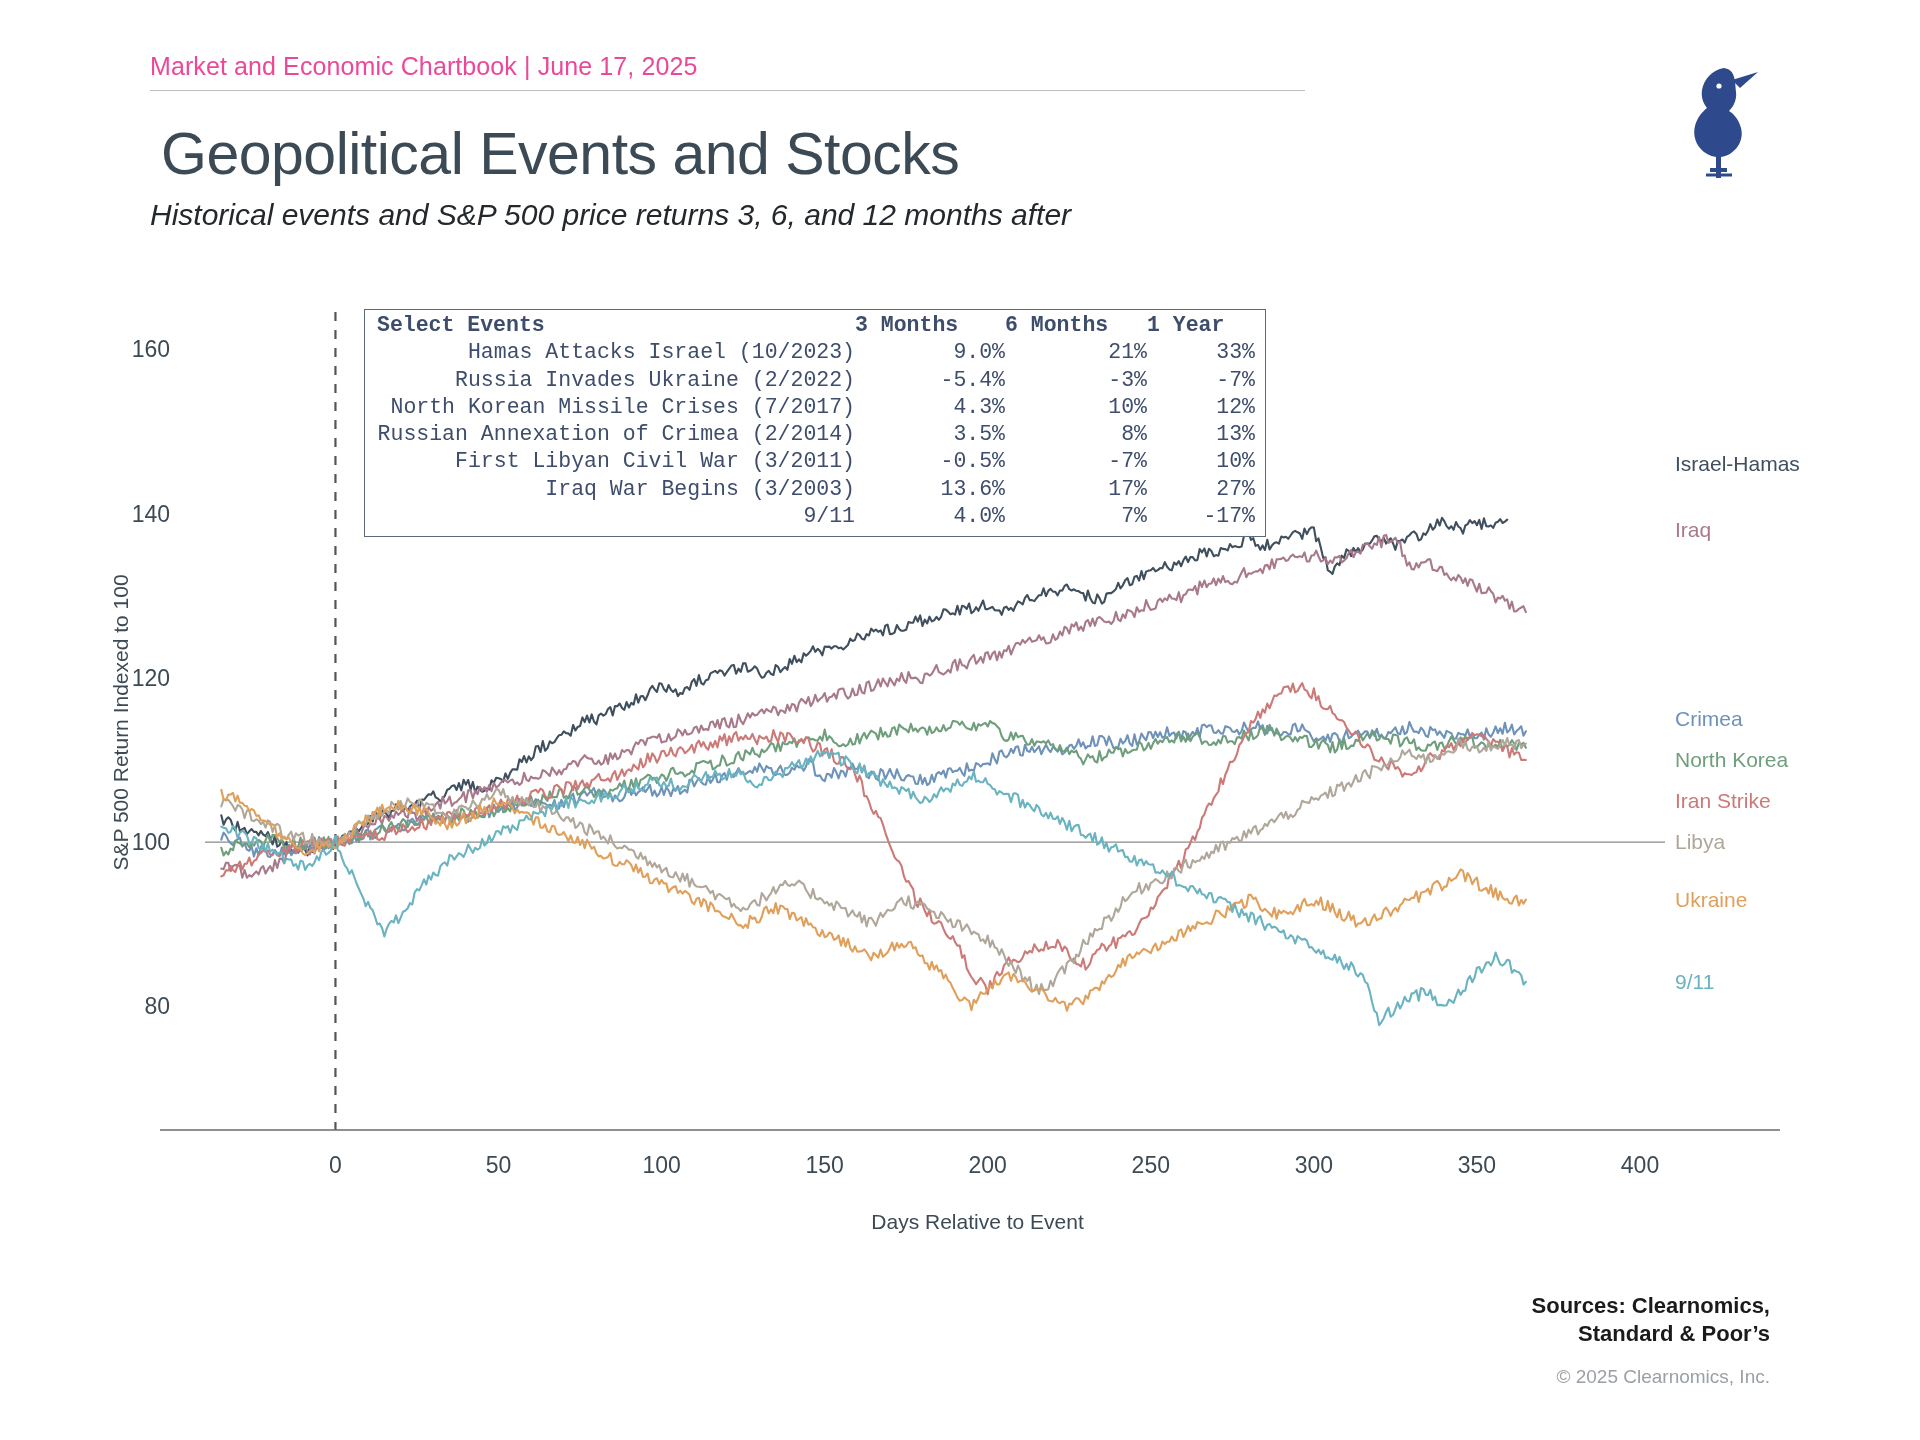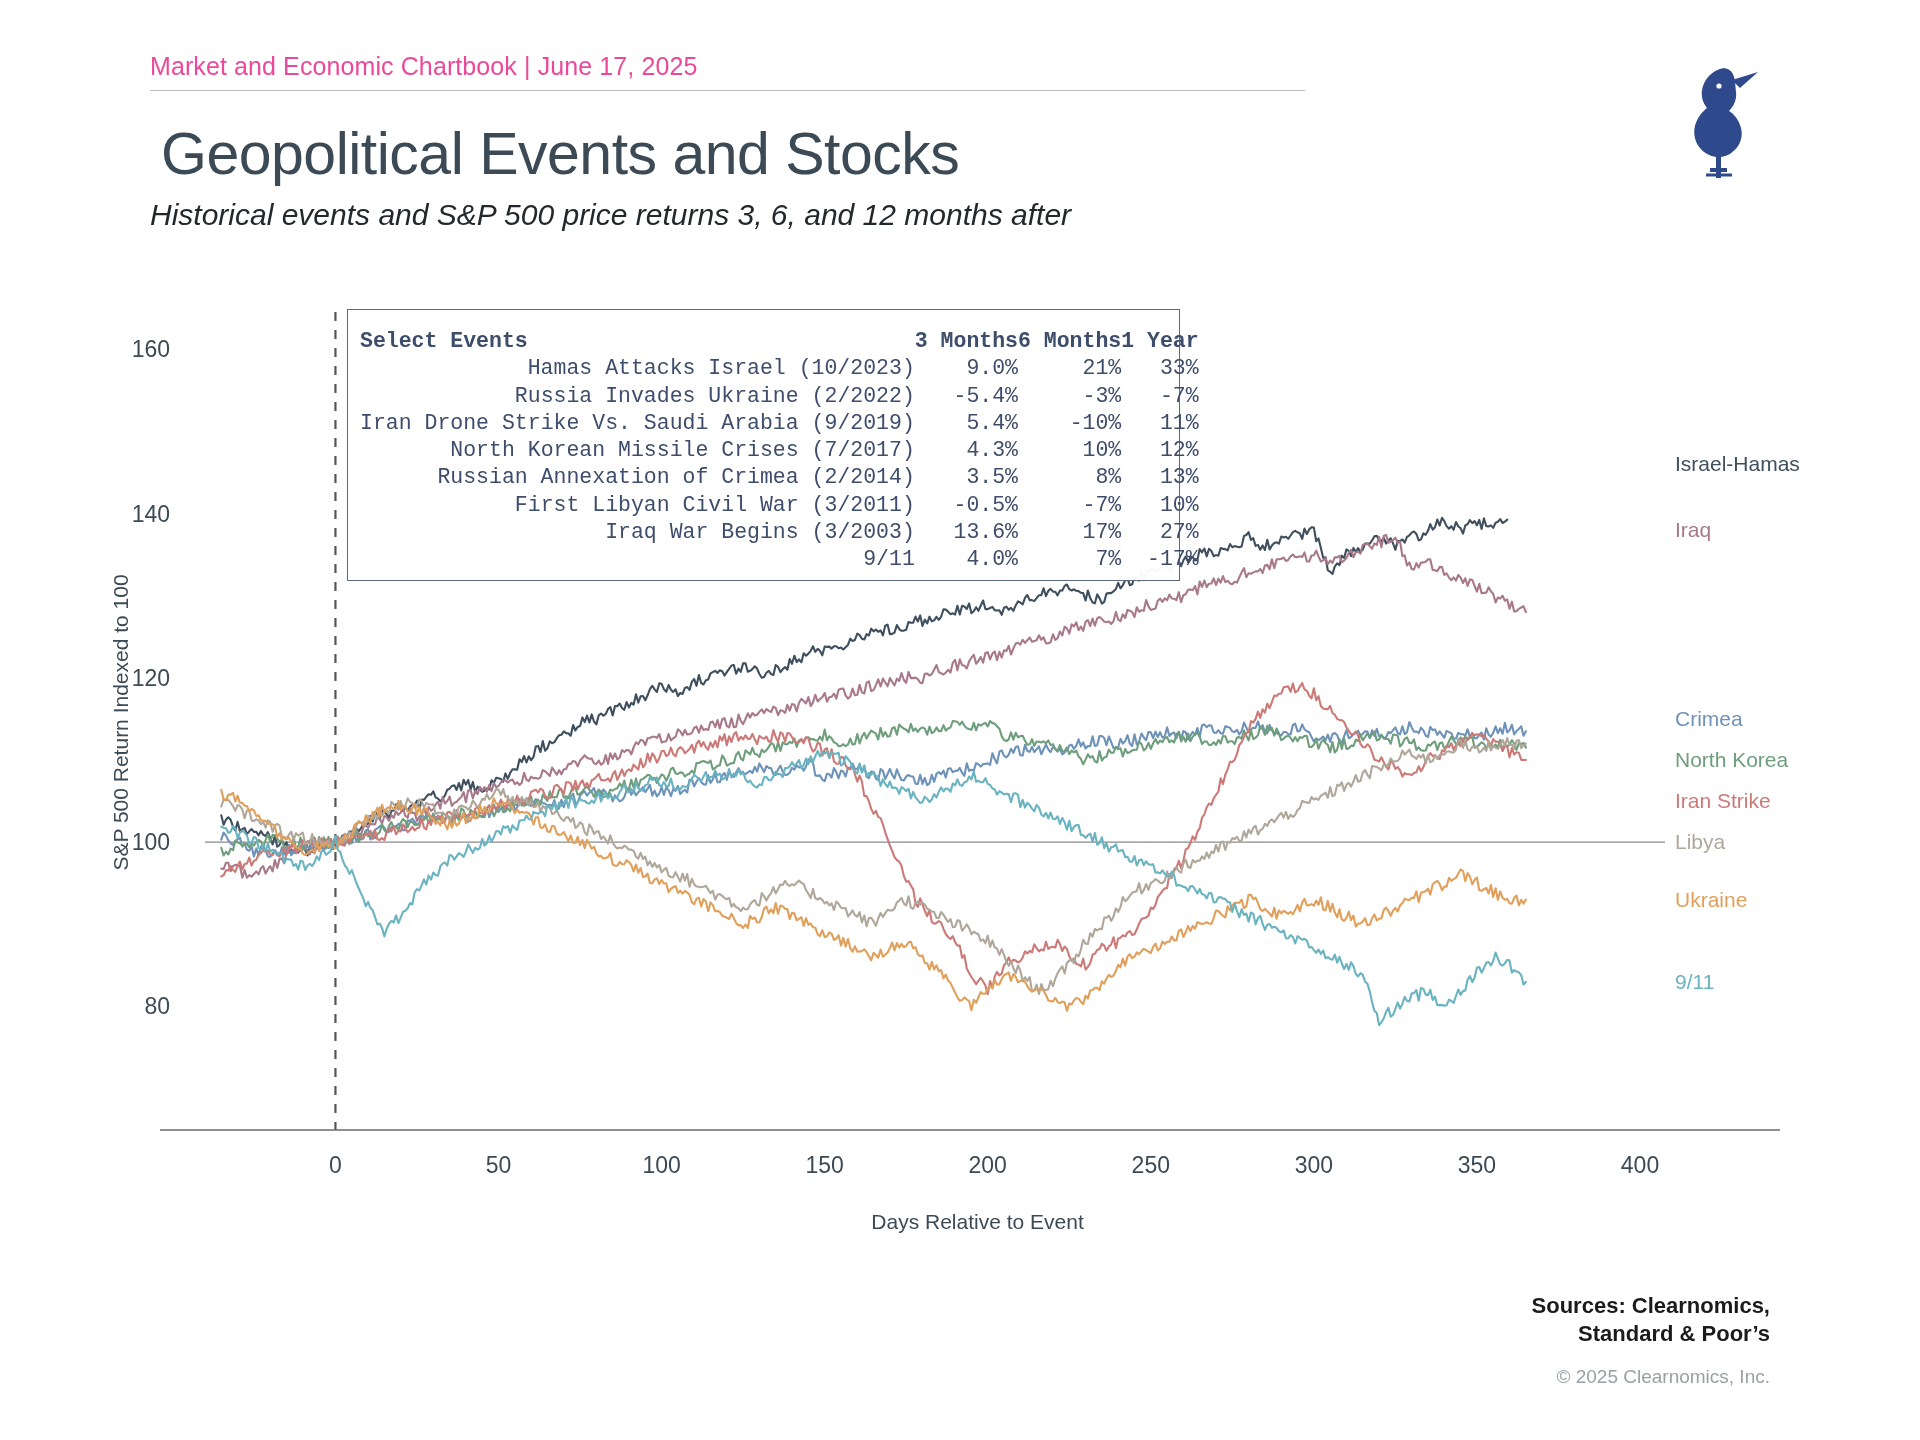--- a/index.html
+++ b/index.html
@@ -85,27 +85,27 @@
     fill: #3c4a55;
   }
   .series-label-text {
     font-family: "Liberation Sans", sans-serif;
     font-size: 21px;
   }
 
   
   #events-table {
     position: absolute;
-    left: 347px;
+    left: 364px;
     top: 309px;
-    width: 833px;
+    width: 902px;
     border: 1px solid #5a6b80;
     background: rgba(255,255,255,0.96);
     box-sizing: border-box;
-    padding: 18px 10px 6px 12px;
+    padding: 2px 10px 6px 12px;
   }
   #events-table table {
     border-collapse: collapse;
     width: 100%;
     font-family: "Liberation Mono", monospace;
     font-size: 21.5px;
     color: #3e4d6b;
     line-height: 27.3px;
   }
   #events-table th {
@@ -229,26 +229,20 @@
           <td class="col-6m">21%</td>
           <td class="col-1y">33%</td>
         </tr>
         <tr>
           <td class="ev-name">Russia Invades Ukraine (2/2022)</td>
           <td class="col-3m">-5.4%</td>
           <td class="col-6m">-3%</td>
           <td class="col-1y">-7%</td>
         </tr>
         <tr>
-          <td class="ev-name">Iran Drone Strike Vs. Saudi Arabia (9/2019)</td>
-          <td class="col-3m">5.4%</td>
-          <td class="col-6m">-10%</td>
-          <td class="col-1y">11%</td>
-        </tr>
-        <tr>
           <td class="ev-name">North Korean Missile Crises (7/2017)</td>
           <td class="col-3m">4.3%</td>
           <td class="col-6m">10%</td>
           <td class="col-1y">12%</td>
         </tr>
         <tr>
           <td class="ev-name">Russian Annexation of Crimea (2/2014)</td>
           <td class="col-3m">3.5%</td>
           <td class="col-6m">8%</td>
           <td class="col-1y">13%</td>

